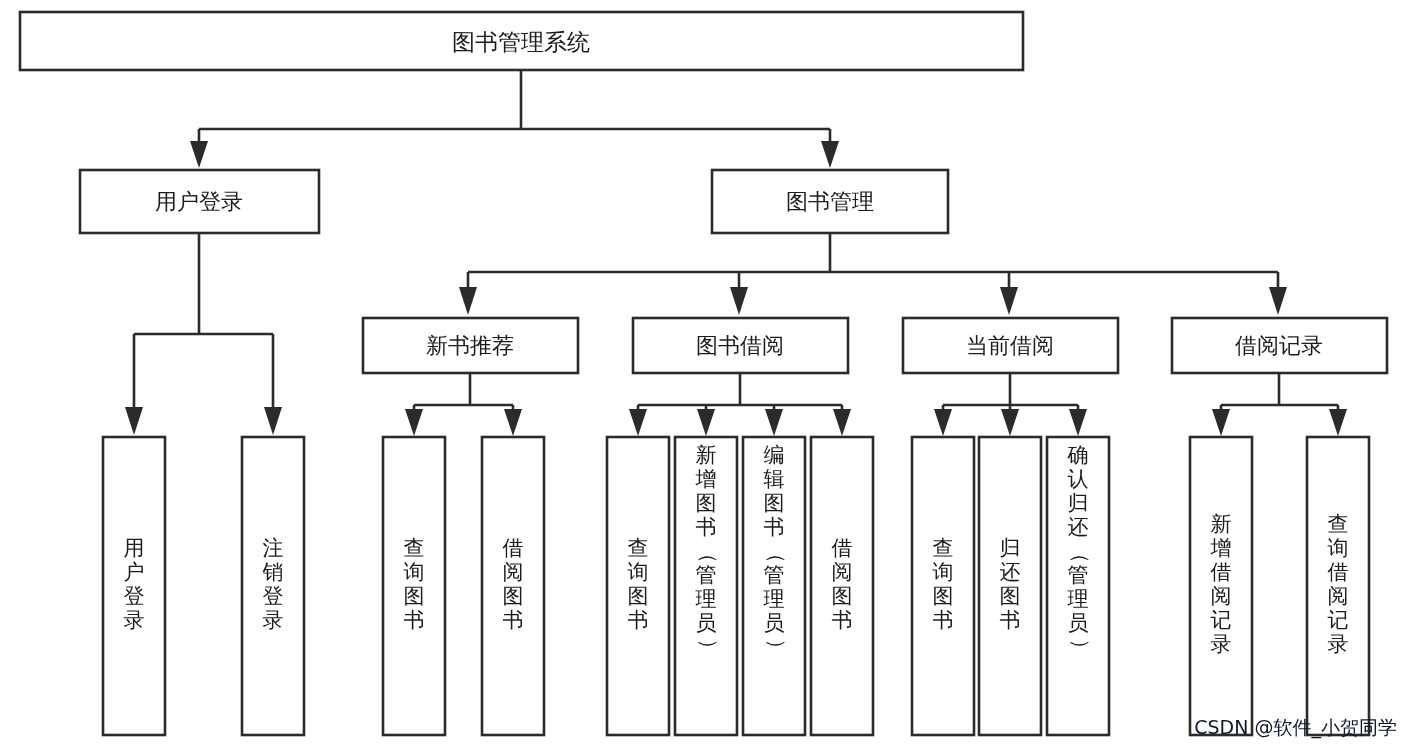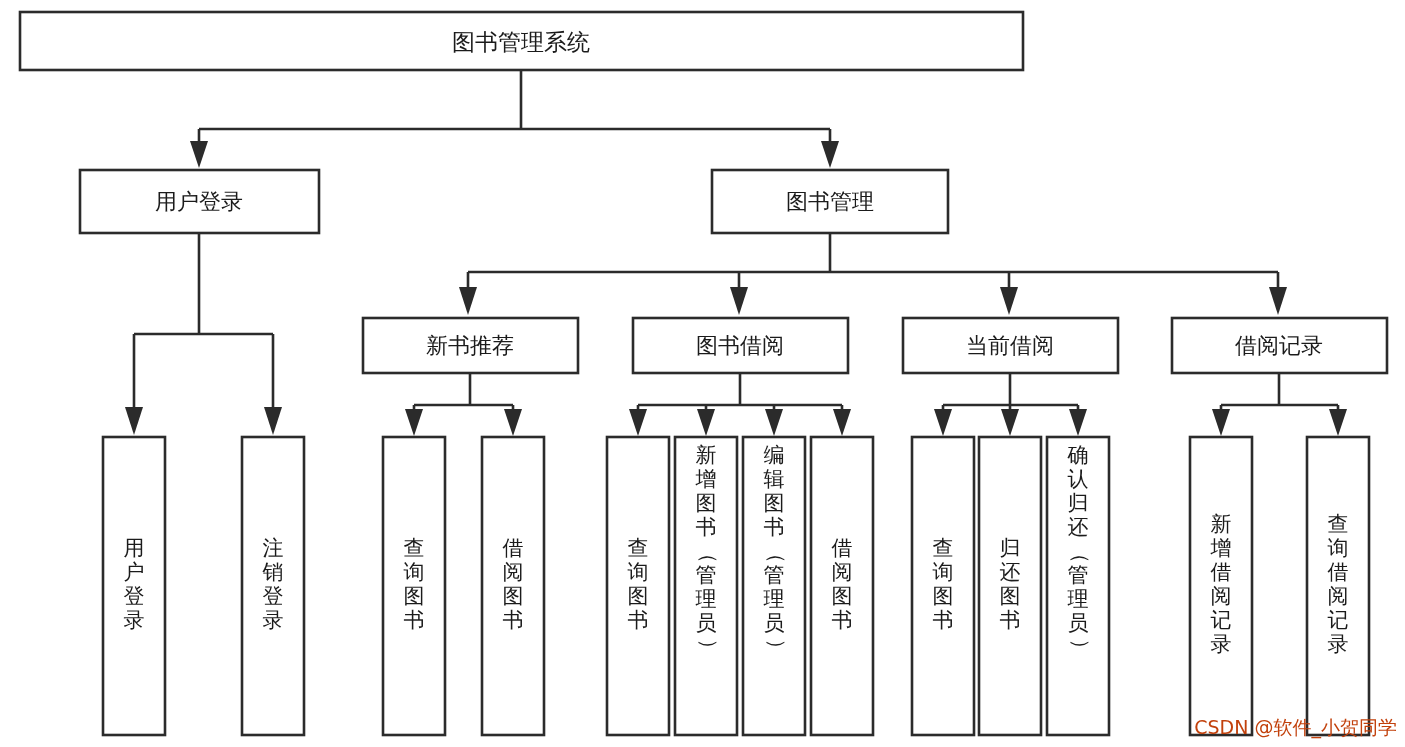--- a/index.html
+++ b/index.html
@@ -76,21 +76,21 @@
     display: block;
     height: 24px;
     transform: rotate(90deg);
   }
   .watermark {
     position: absolute;
     right: 8px;
     bottom: 6px;
     font-family: "DejaVu Sans", "Liberation Sans", sans-serif;
     font-size: 19px;
-    color: #c2410c;
+    color: #0f172a;
     white-space: nowrap;
     pointer-events: none;
   }
 </style>
 </head>
 <body>
 
 <div id="diagram-root">
 
   <svg class="diagram-canvas" viewBox="0 0 1405 747">

